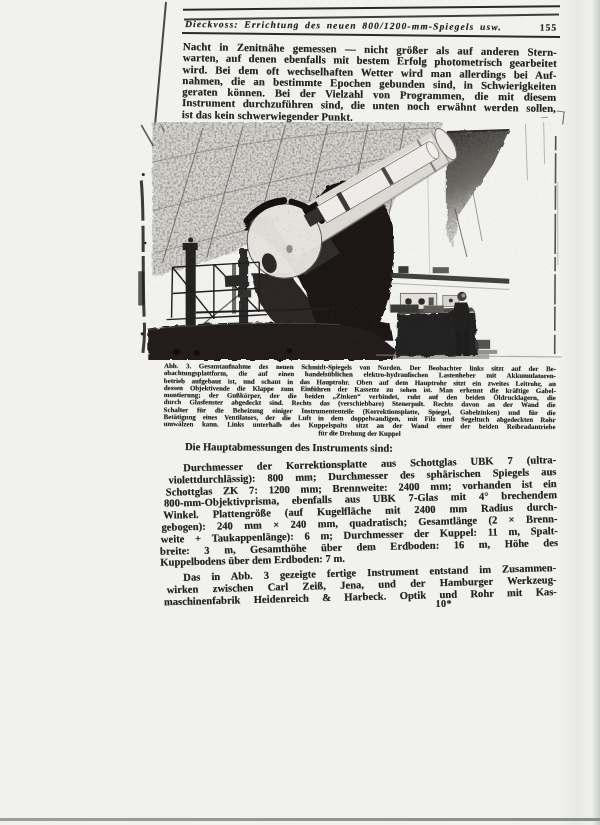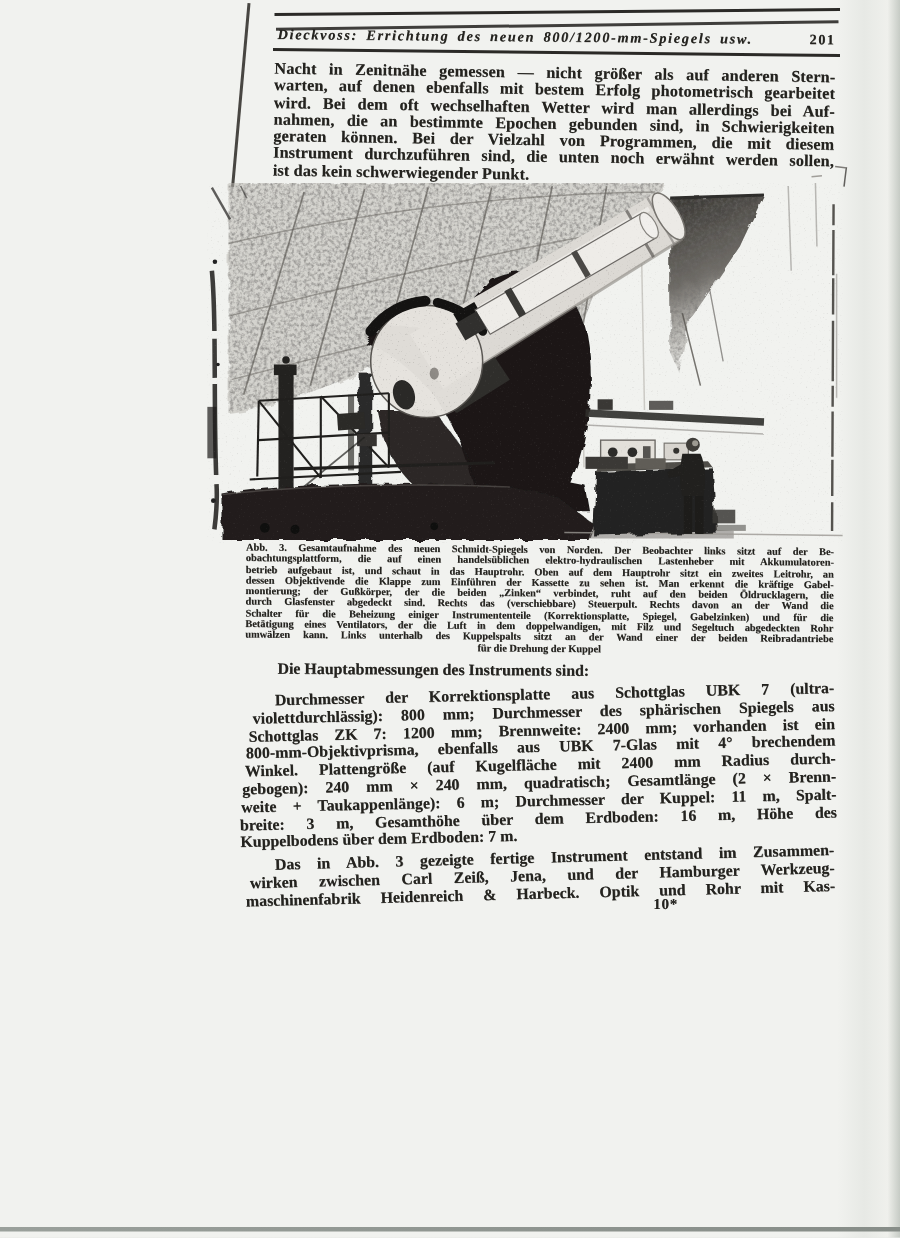--- a/index.html
+++ b/index.html
@@ -97,21 +97,21 @@
 </style>
 </head>
 <body>
 
 <div class="sheet">
 
   <div class="hdr-rule r1"></div>
   <div class="hdr-rule r2"></div>
   <div class="hdr">
     <span class="hdr-title">Dieckvoss: Errichtung des neuen 800/1200-mm-Spiegels usw.</span>
-    <span class="hdr-page">201</span>
+    <span class="hdr-page">155</span>
   </div>
   <div class="hdr-rule r3"></div>
 
   <div class="edge-line"></div>
   <div class="mark-tr"></div>
   <div class="mark-dash"></div>
 
   <div class="para intro">
       <div class="jl">Nacht in Zenitnähe gemessen — nicht größer als auf anderen Stern-</div>
       <div class="jl">warten, auf denen ebenfalls mit bestem Erfolg photometrisch gearbeitet</div>

